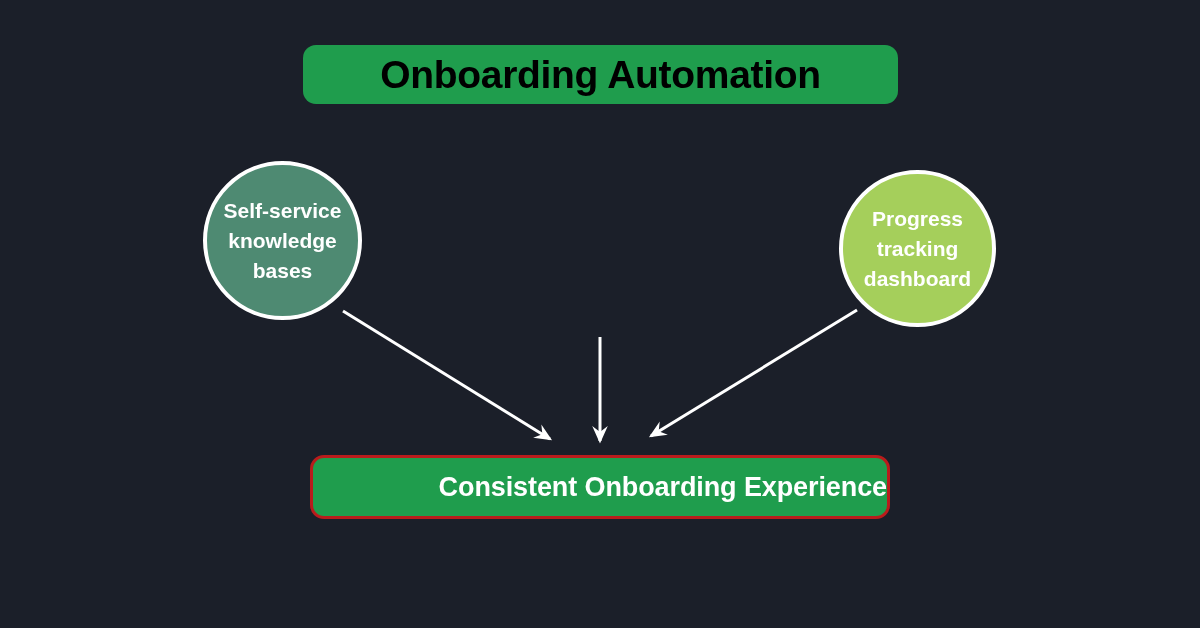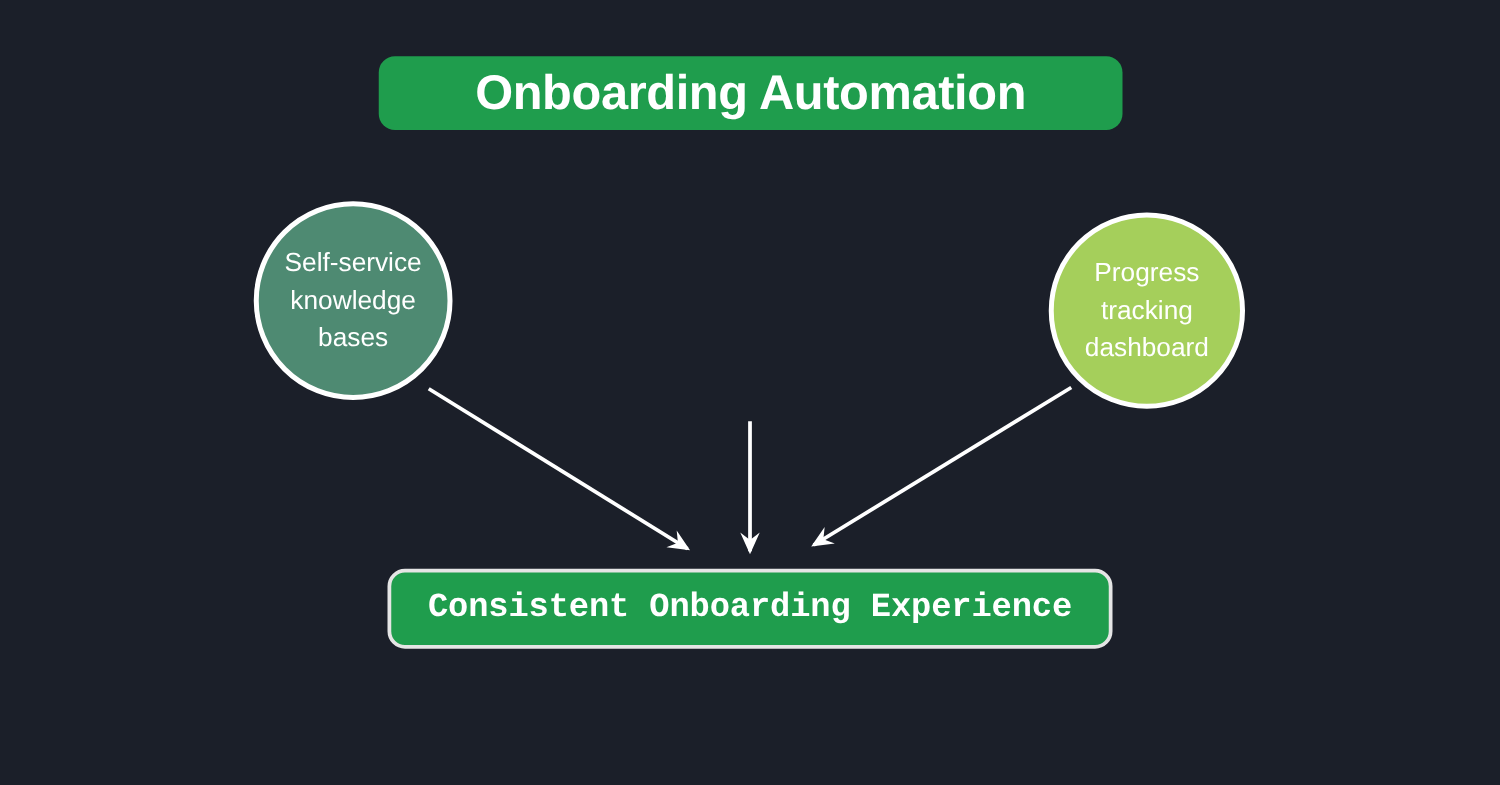--- a/index.html
+++ b/index.html
@@ -25,21 +25,21 @@
     width: 595px;
     height: 59px;
     background: #1f9d4d;
     border-radius: 13px;
     display: flex;
     align-items: center;
     justify-content: center;
     box-sizing: border-box;
   }
   .title-banner .title-text {
-    color: #ffffff;
+    color: #000000;
     font-size: 39px;
     font-weight: bold;
     letter-spacing: -0.3px;
     line-height: 1;
     white-space: nowrap;
   }
 
   
   .node-circle {
     position: absolute;
@@ -47,21 +47,21 @@
     border: 4px solid #ffffff;
     box-sizing: border-box;
     display: flex;
     align-items: center;
     justify-content: center;
     text-align: center;
   }
   .node-circle .node-label {
     color: #ffffff;
     font-size: 21px;
-    font-weight: 400;
+    font-weight: 700;
     line-height: 30px;
     padding: 0 12px;
     white-space: pre-line;
   }
   #circle-1 {
     left: 203px;
     top: 161px;
     width: 159px;
     height: 159px;
     background: #4e8a72;
@@ -92,27 +92,26 @@
   }
 
   
   .outcome-box {
     position: absolute;
     left: 310px;
     top: 455px;
     width: 580px;
     height: 64px;
     background: #1f9d4d;
-    border: 3px solid #e5e5e5;
+    border: 3px solid #b91c1c;
     border-radius: 14px;
     box-sizing: border-box;
     display: flex;
     align-items: center;
-    justify-content: center;
-    font-family: Liberation Mono, monospace;
+    justify-content: flex-end;
   }
   .outcome-box .outcome-text {
     color: #ffffff;
     font-size: 27px;
     font-weight: bold;
     letter-spacing: -0.1px;
     white-space: nowrap;
   }
 
   

